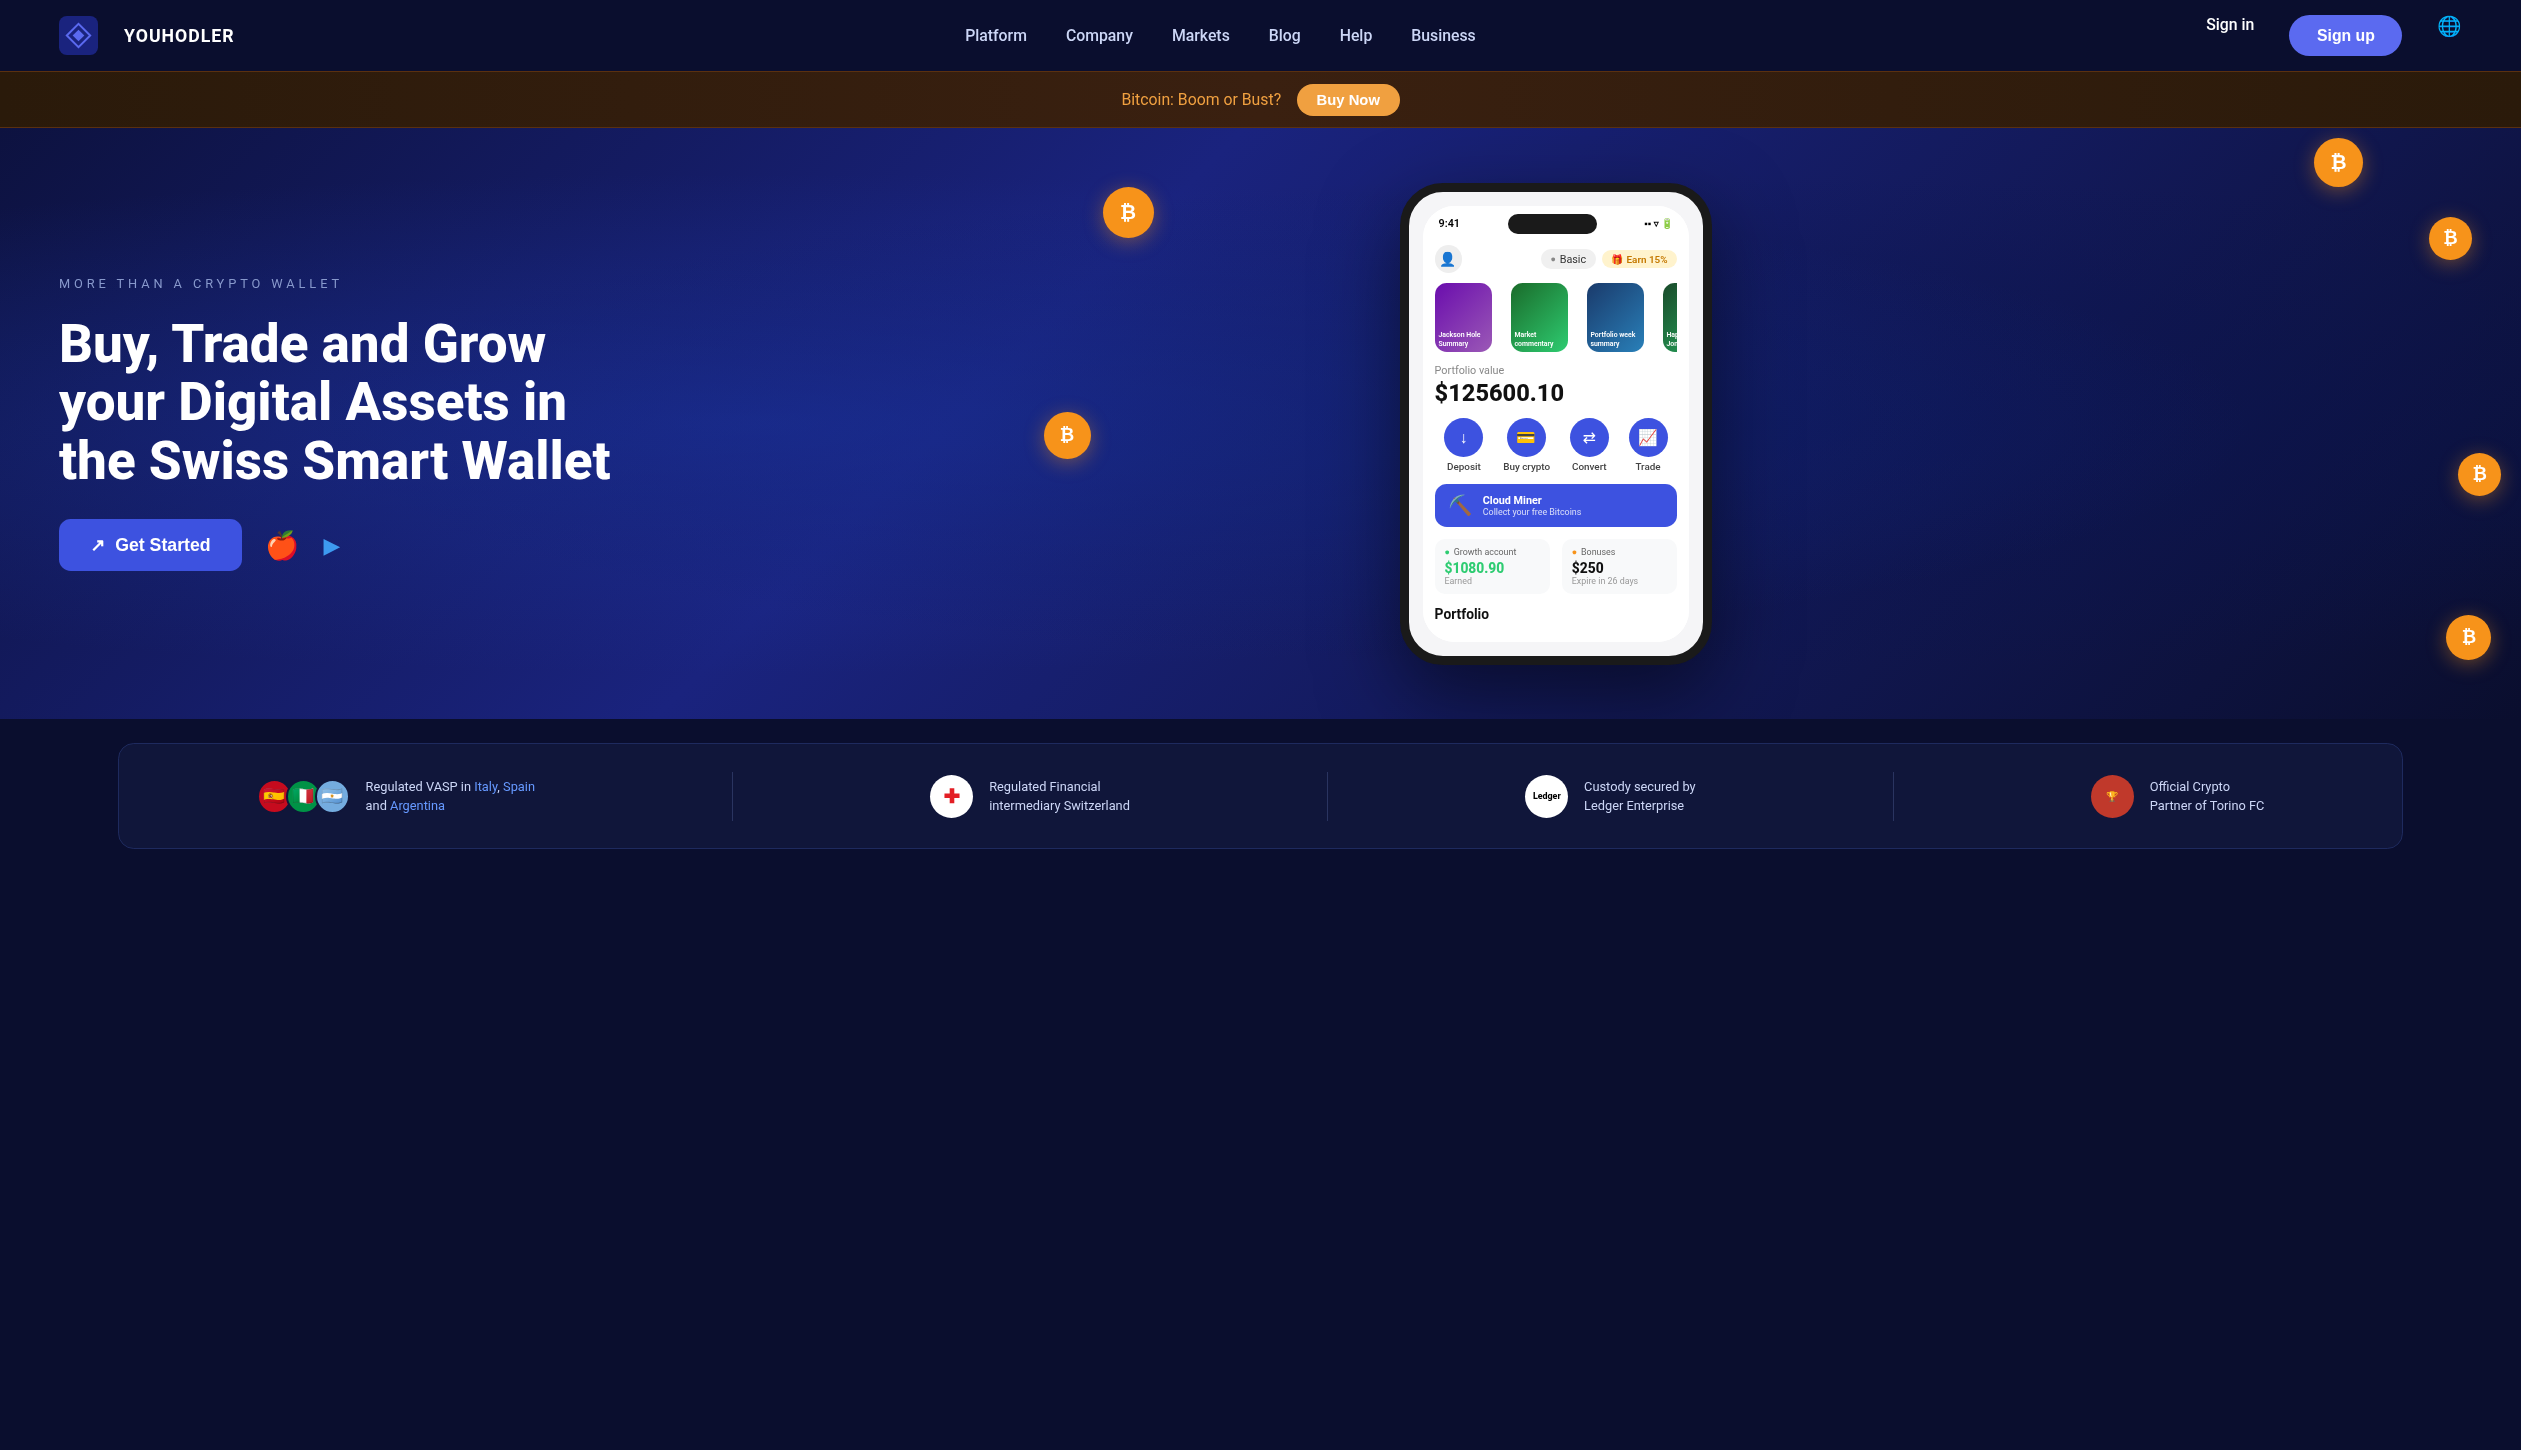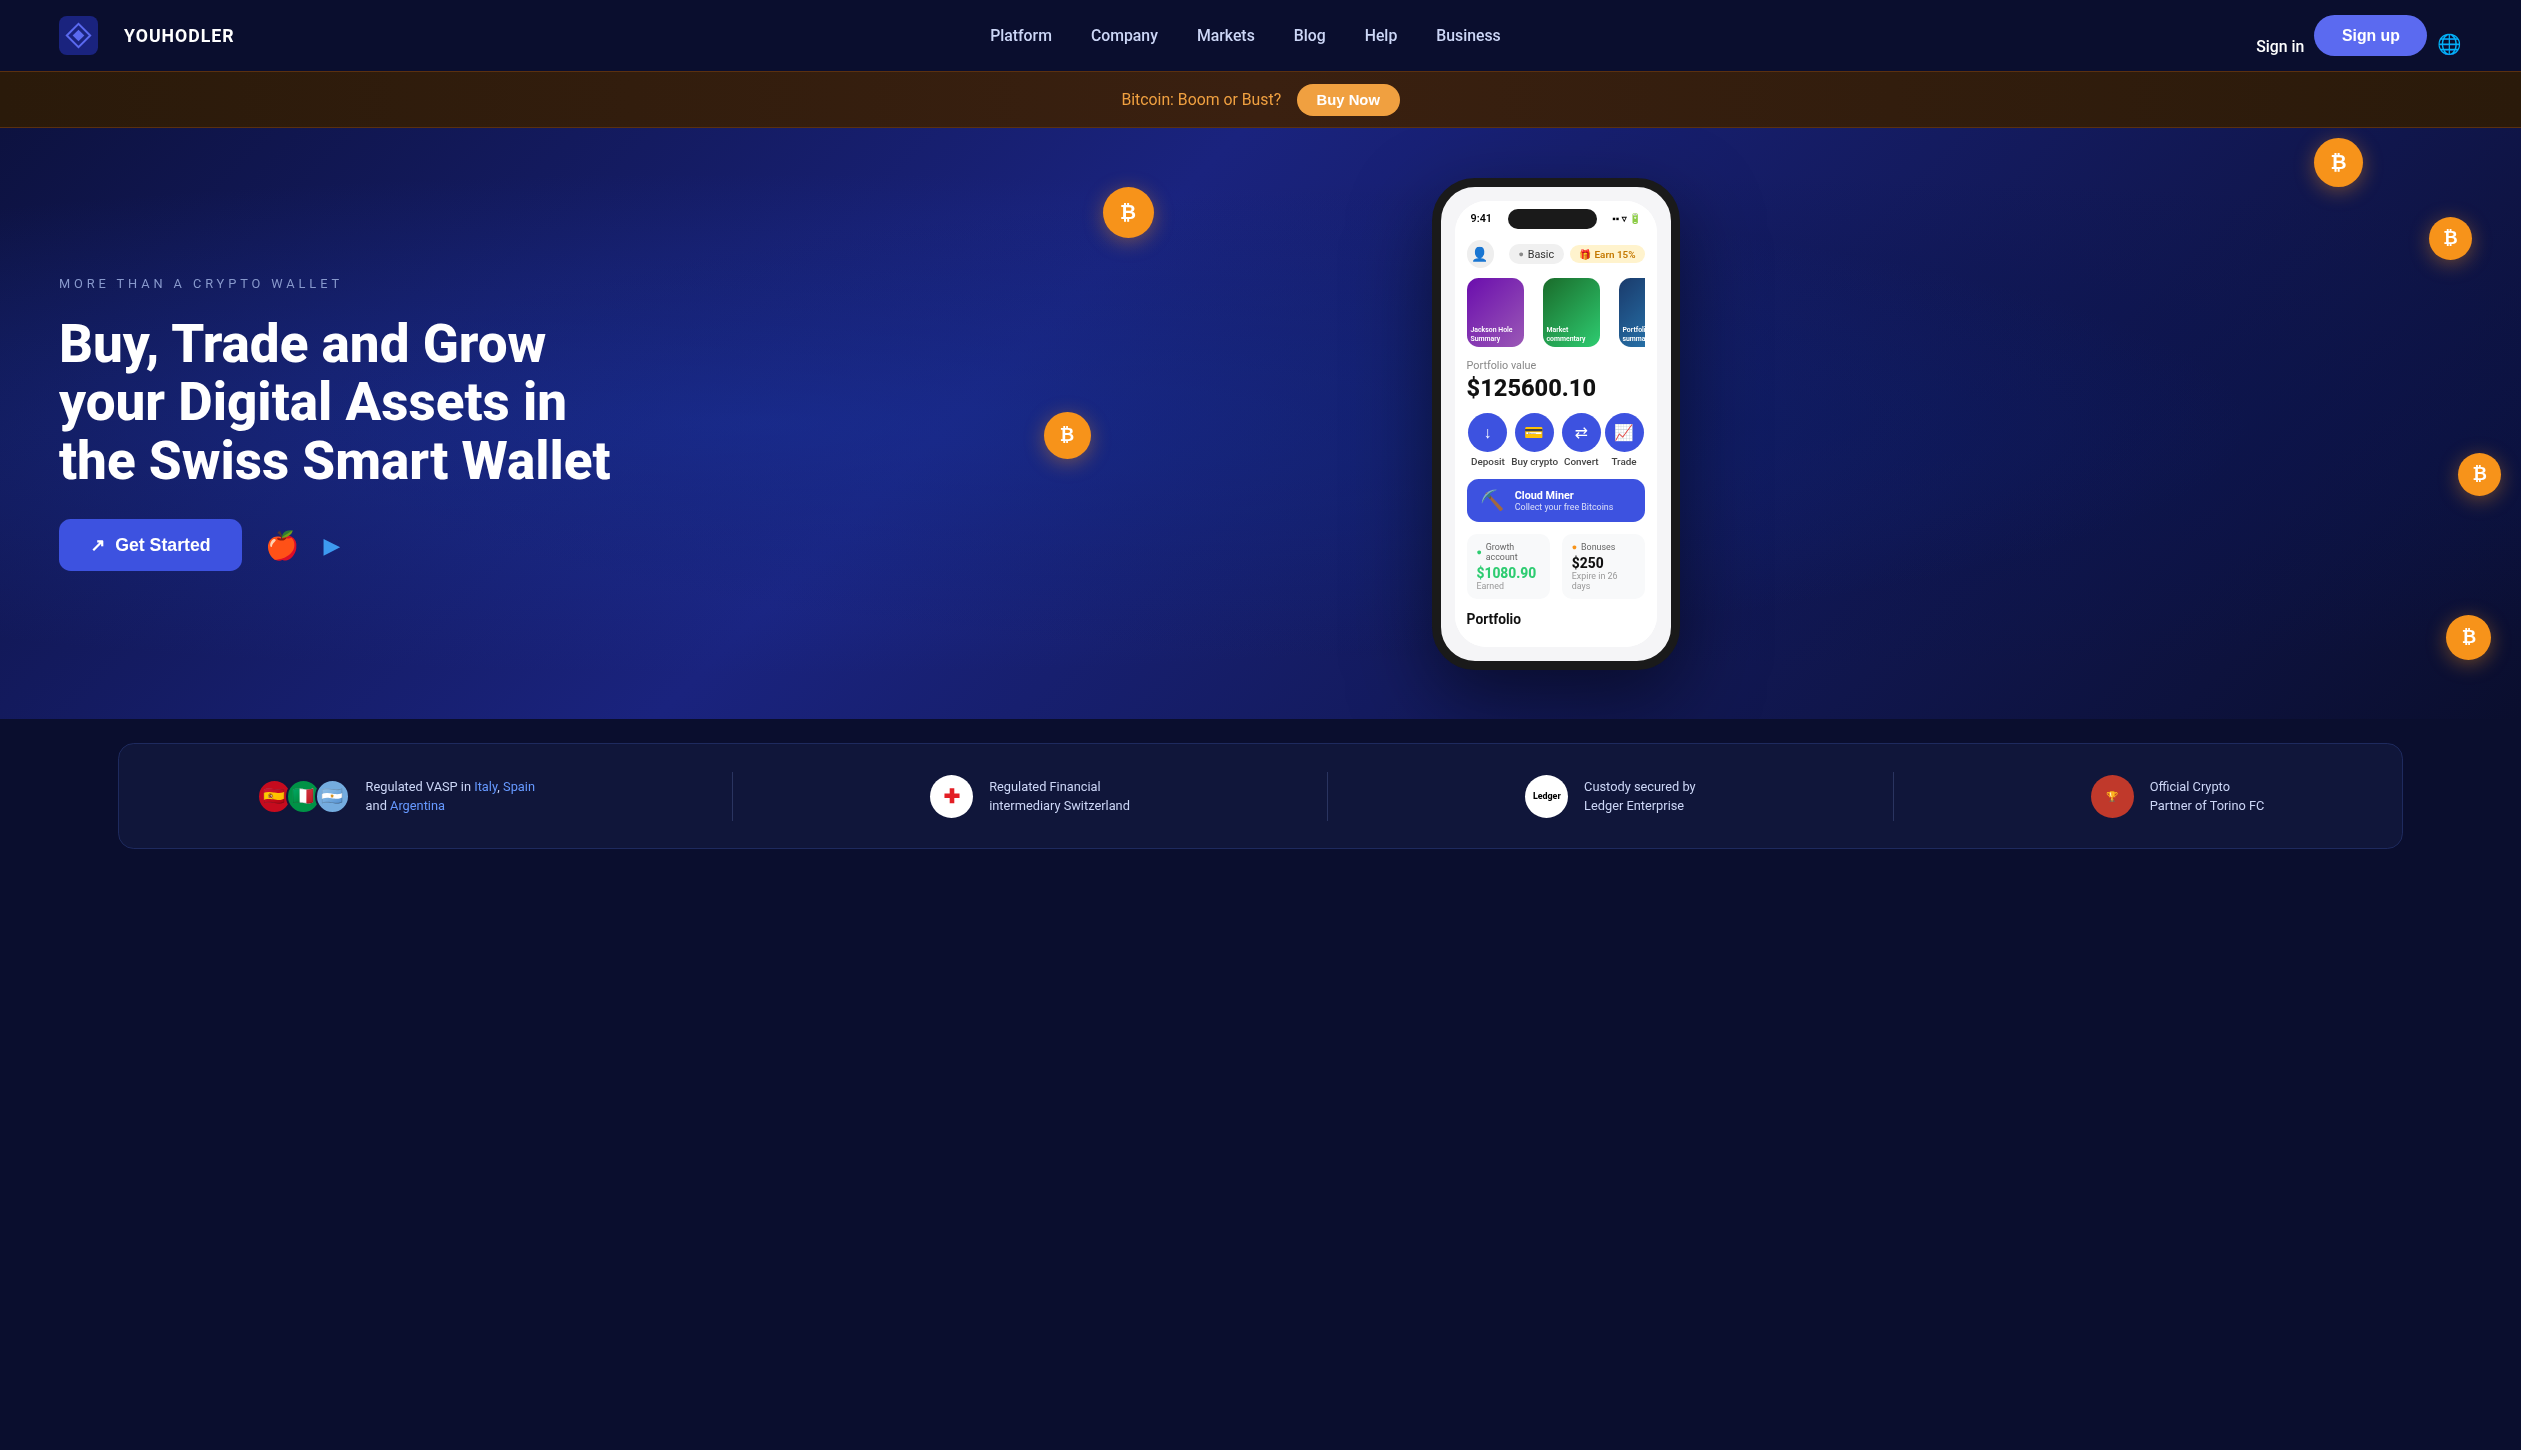--- a/index.html
+++ b/index.html
@@ -42,22 +42,22 @@
       list-style: none;
     }
     .nav-links a {
       color: #ccd6f6;
       text-decoration: none;
       font-size: 15.8px;
       font-weight: 500;
     }
     .nav-actions {
       display: flex;
-      align-items: flex-end;
-      gap: 10px;
+      align-items: flex-start;
+      gap: 35px;
     }
     .sign-in {
       color: #fff;
       font-size: 15.8px;
       font-weight: 500;
       cursor: pointer;
       text-decoration: none;
     }
     .sign-up-btn {
       background: #5b6af0;
@@ -166,21 +166,21 @@
     
     .hero-phone-area {
       position: relative;
       flex: 1;
       display: flex;
       justify-content: center;
       align-items: center;
       min-height: 512px;
     }
     .phone-mockup {
-      width: 248px;
+      width: 312px;
       background: #f5f5f7;
       border-radius: 43px;
       padding: 13.8px;
       box-shadow: 0 29.6px 79px rgba(0,0,0,0.5);
       position: relative;
       z-index: 5;
       border: 9.9px solid #1a1a1a;
     }
     .phone-screen {
       background: #fff;

